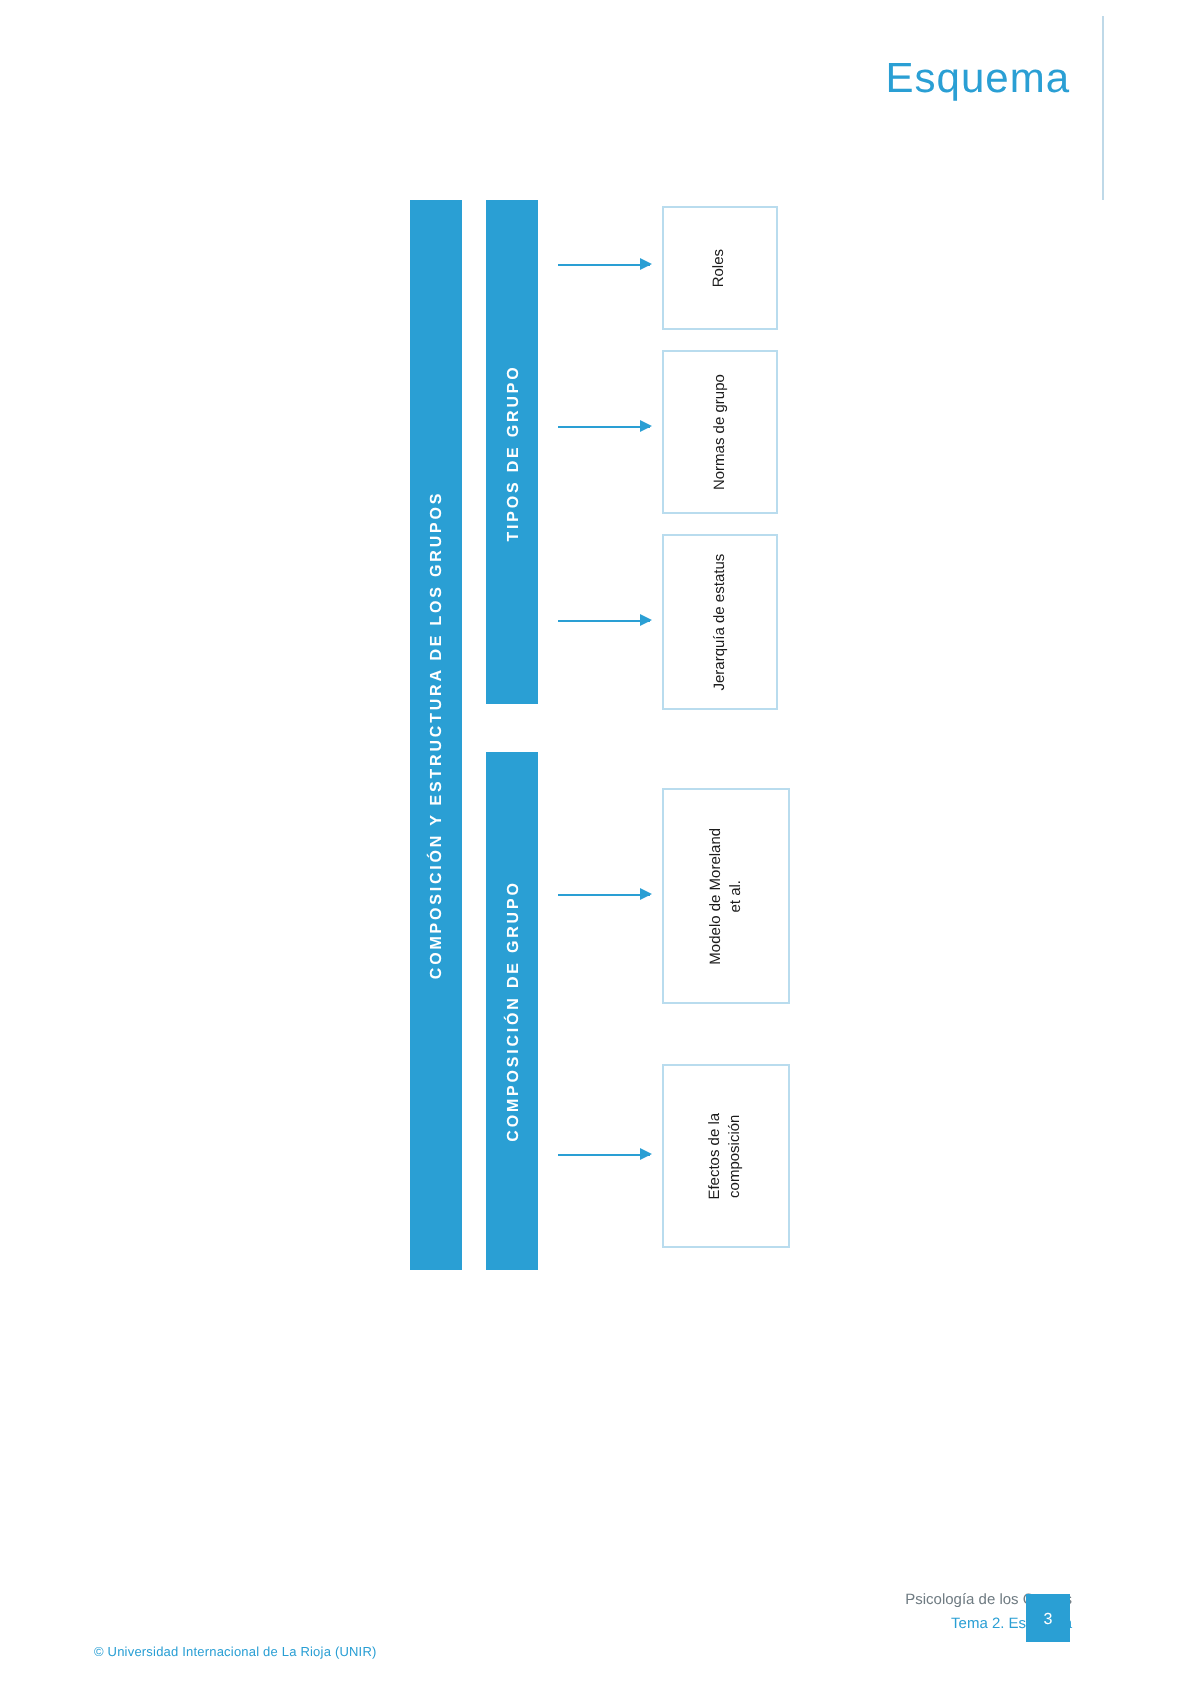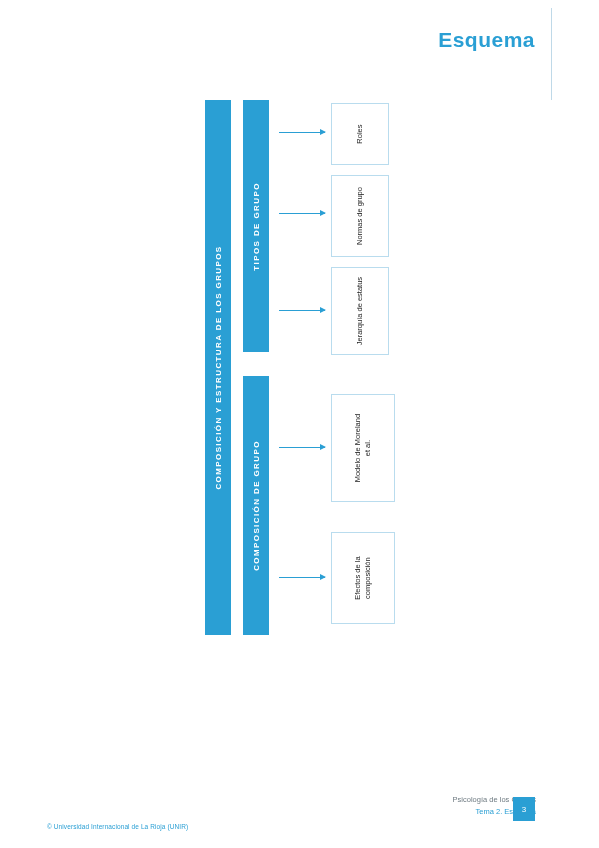--- a/index.html
+++ b/index.html
@@ -16,21 +16,21 @@
   }
 
   
   .page-title {
     position: absolute;
     right: 64px;
     top: 28px;
     font-size: 21px;
     color: #2a9fd4;
     letter-spacing: 0.5px;
-    font-weight: 700;
+    font-weight: 400;
   }
   .header-rule {
     position: absolute;
     left: 551px;
     top: 8px;
     width: 1px;
     height: 92px;
     background: #bfd9e8;
   }
 

